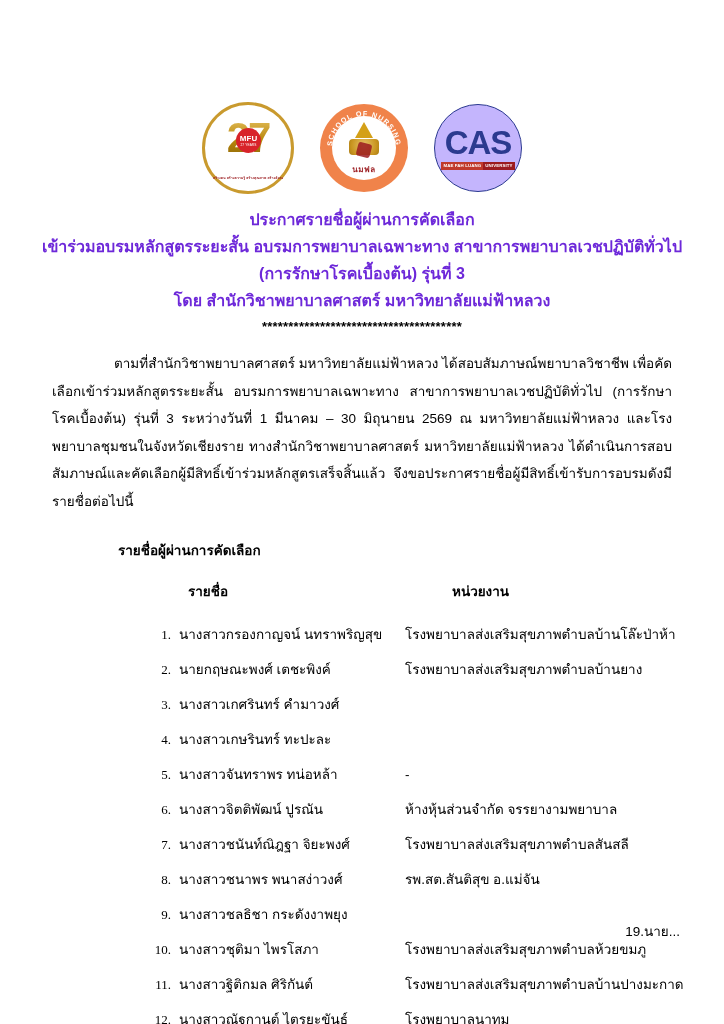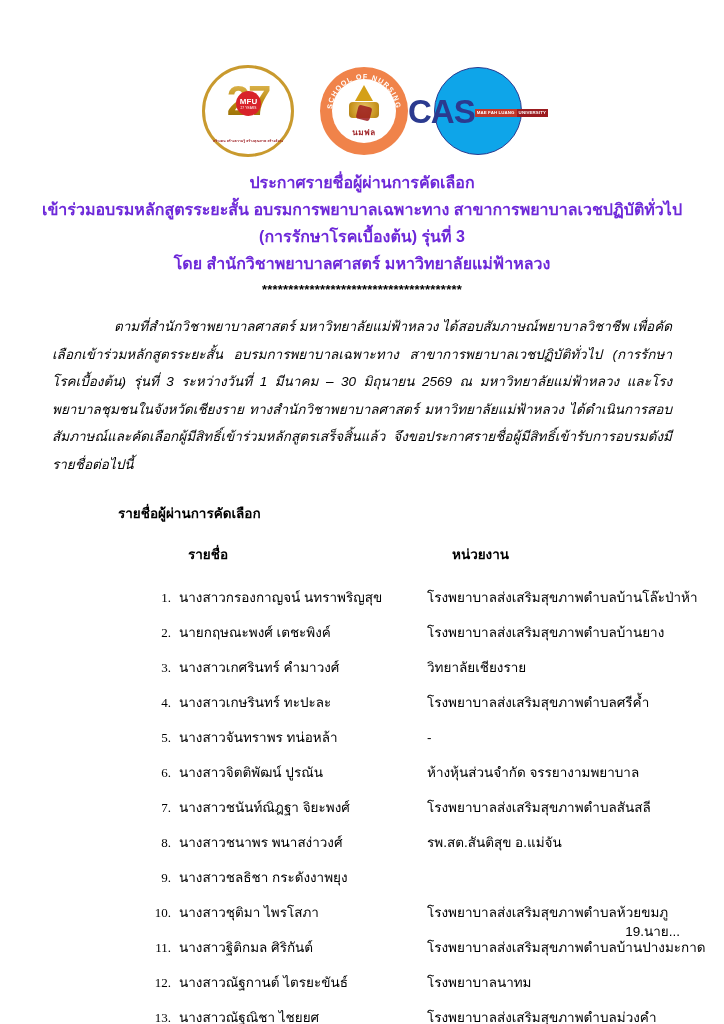--- a/index.html
+++ b/index.html
@@ -23,21 +23,21 @@
     position: relative;
     background: #ffffff;
   }
 
   
   .logo-band {
     display: flex;
     justify-content: center;
     align-items: center;
     gap: 26px;
-    padding-top: 61px;
+    padding-top: 98px;
     height: 100px;
   }
   .logo {
     position: relative;
     flex: 0 0 auto;
   }
 
   
   .logo-mfu27 {
     width: 86px;
@@ -176,24 +176,24 @@
     position: absolute;
     inset: 0;
   }
   .son-ring-text svg { display: block; }
 
   
   .logo-cas {
     width: 86px;
     height: 86px;
     border-radius: 50%;
-    background: #0ea5e9;
+    background: #c4b5fd;
     border: 1.5px solid #2b3a8f;
     display: flex;
-    flex-direction: row;
+    flex-direction: column;
     align-items: center;
     justify-content: center;
   }
   .cas-word {
     font-family: "Liberation Sans", sans-serif;
     font-weight: bold;
     font-size: 33px;
     line-height: 33px;
     color: #2b3a8f;
     letter-spacing: -1px;
@@ -242,21 +242,20 @@
   .body-block {
     margin: 10px 52px 0 52px;
     font-size: 13.5px;
     line-height: 27.5px;
     text-align: justify;
     text-justify: inter-word;
   }
   .body-block p {
     margin: 0;
     text-indent: 62px;
-    font-style: italic;
   }
 
   
   .section-heading {
     margin: 22px 0 0 118px;
     font-weight: bold;
     font-size: 13.5px;
     line-height: 27px;
   }
 
@@ -299,21 +298,21 @@
     font-family: "Liberation Serif", serif;
     font-size: 13px;
   }
   .person-name {
     position: absolute;
     left: 179px;
     white-space: nowrap;
   }
   .person-org {
     position: absolute;
-    left: 427px;
+    left: 405px;
     white-space: nowrap;
   }
 
   
   .page-footer {
     position: absolute;
     right: 44px;
     bottom: 82px;
     font-size: 13.5px;
     text-align: right;
@@ -406,27 +405,25 @@
 
     <div class="person-row">
       <span class="person-num">2.</span>
       <span class="person-name">นายกฤษณะพงศ์ เตชะพิงค์</span>
       <span class="person-org">โรงพยาบาลส่งเสริมสุขภาพตำบลบ้านยาง</span>
     </div>
 
     <div class="person-row">
       <span class="person-num">3.</span>
       <span class="person-name">นางสาวเกศรินทร์ คำมาวงศ์</span>
-      <span class="person-org">วิทยาลัยเชียงราย</span>
     </div>
 
     <div class="person-row">
       <span class="person-num">4.</span>
       <span class="person-name">นางสาวเกษรินทร์ ทะปะละ</span>
-      <span class="person-org">โรงพยาบาลส่งเสริมสุขภาพตำบลศรีค้ำ</span>
     </div>
 
     <div class="person-row">
       <span class="person-num">5.</span>
       <span class="person-name">นางสาวจันทราพร ทน่อหล้า</span>
       <span class="person-org">-</span>
     </div>
 
     <div class="person-row">
       <span class="person-num">6.</span>

